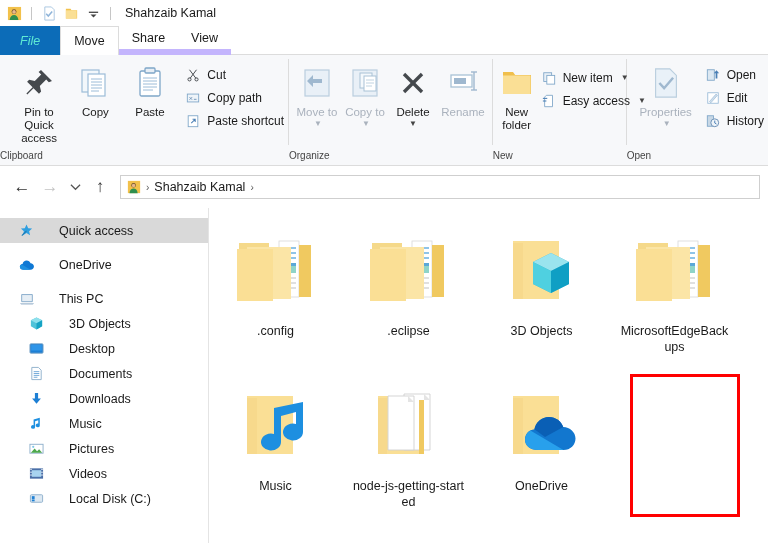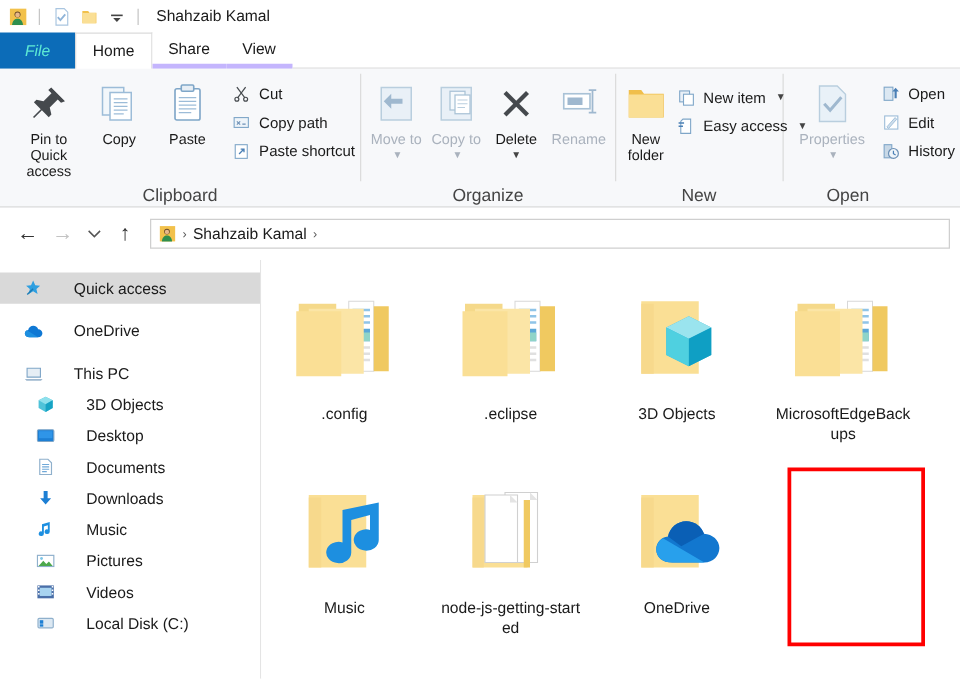--- a/index.html
+++ b/index.html
@@ -27,32 +27,32 @@
   
   .tabbar { height: 29px; display: flex; align-items: stretch; background: #ffffff; }
   .tab {
     display: flex; align-items: center; justify-content: center;
     font-size: 12.5px; color: #1a1a1a; padding: 0 13px; white-space: nowrap;
   }
   .tab.file { background: #0c6cb8; color: #5eead4; padding: 0 20px; font-style: italic; }
   .tab.active { background: #ffffff; border: 1px solid #dcdcdc; border-bottom: none; color: #1a1a1a; }
   .tab.inactive { background: #ffffff; }
   .tab-filler { flex: 1; border-bottom: 1px solid #dcdcdc; }
-  .tab.inactive { border-bottom: 4px solid #c4b5fd; }
+  .tab.inactive { border-bottom: 6px solid #c4b5fd; }
 
   
   .ribbon {
     height: 111px; background: #f7f8fa;
     border-bottom: 1px solid #dcdcdc;
     display: flex; align-items: stretch; position: relative;
   }
   .rgroup { position: relative; display: flex; flex-direction: column; }
   .rgroup-body { flex: 1; display: flex; align-items: flex-start; padding-top: 6px; }
   .rgroup-title {
-    height: 18px; font-size: 14px; color: #444; text-align: center;
+    height: 18px; font-size: 10px; color: #444; 
     line-height: 18px; white-space: nowrap;
   }
   .rgroup-sep { width: 1px; background: #dcdcdc; margin: 4px 0 20px 0; align-self: stretch; }
 
   .bigbtn {
     display: flex; flex-direction: column; align-items: center;
     width: 62px; padding-top: 2px; cursor: default;
   }
   .bigbtn .ico { height: 40px; display: flex; align-items: center; justify-content: center; }
   .bigbtn .lbl {
@@ -149,21 +149,21 @@
           <path d="M3.8 8 h6.4 l-3.2 3.4 z" fill="#444"></path>
         </svg>
       </div>
       <div class="qat-sep"></div>
     </div>
     <div class="title-text">Shahzaib Kamal</div>
   </div>
 
   <div class="tabbar">
     <div class="tab file">File</div>
-    <div class="tab active">Home</div>
+    <div class="tab active">Move</div>
     <div class="tab inactive">Share</div>
     <div class="tab inactive">View</div>
     <div class="tab-filler"></div>
   </div>
 
   <div class="ribbon">
 
     <div class="rgroup" style="width:288px">
       <div class="rgroup-body">
         <div class="bigbtn" style="margin-left:10px;width:66px">

